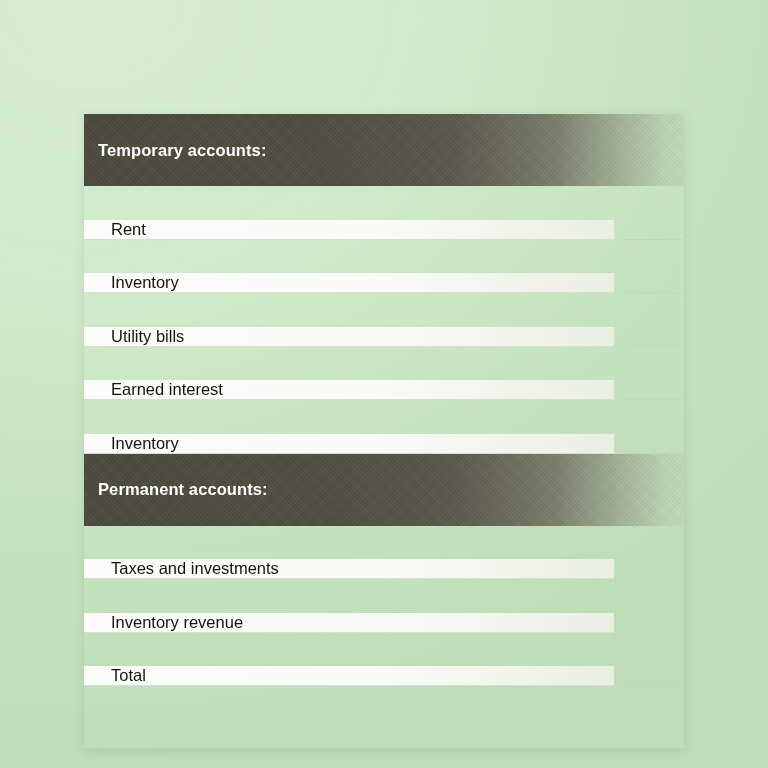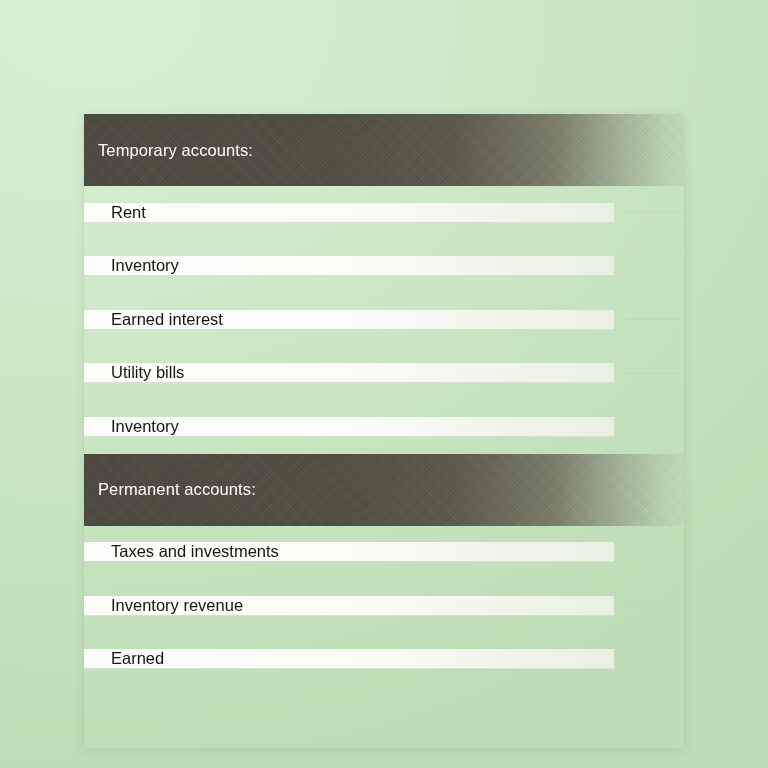--- a/index.html
+++ b/index.html
@@ -70,29 +70,29 @@
     opacity: .30;
     background-image:
       repeating-linear-gradient(45deg, rgba(255,255,255,.10) 0 1px, rgba(0,0,0,.10) 1px 3px),
       repeating-linear-gradient(-45deg, rgba(255,255,255,.07) 0 1px, rgba(0,0,0,.07) 1px 2px);
     pointer-events: none;
   }
   .section-label {
     position: relative;
     color: #ffffff;
     font-size: 16.5px;
-    font-weight: normal;
+    font-weight: bold;
     letter-spacing: .1px;
     padding-left: 14px;
   }
 
   
   .data-row {
     height: 53.5px;
-    align-items: center;
+    align-items: flex-end;
     gap: 8px;
   }
   .cell-name {
     flex: 0 0 530px;
     display: flex;
     align-items: center;
     padding-left: 27px;
     box-sizing: border-box;
     font-size: 16.5px;
     color: #14160f;
@@ -134,25 +134,25 @@
 
       <div class="row data-row">
         <div class="cell-name">Rent</div>
         <div class="cell-value"></div>
       </div>
       <div class="row data-row">
         <div class="cell-name">Inventory</div>
         <div class="cell-value"></div>
       </div>
       <div class="row data-row">
-        <div class="cell-name">Earned interest</div>
+        <div class="cell-name">Utility bills</div>
         <div class="cell-value"></div>
       </div>
       <div class="row data-row">
-        <div class="cell-name">Utility bills</div>
+        <div class="cell-name">Earned interest</div>
         <div class="cell-value"></div>
       </div>
     </div>
 
     <div class="block">
       <div class="row data-row">
         <div class="cell-name">Inventory</div>
         <div class="cell-value"></div>
       </div>
 
@@ -162,21 +162,21 @@
       </div>
       <div class="row data-row">
         <div class="cell-name">Taxes and investments</div>
         <div class="cell-value"></div>
       </div>
       <div class="row data-row">
         <div class="cell-name">Inventory revenue</div>
         <div class="cell-value"></div>
       </div>
       <div class="row data-row">
-        <div class="cell-name">Earned</div>
+        <div class="cell-name">Total</div>
         <div class="cell-value"></div>
       </div>
       <div class="row data-row total-row">
         <div class="cell-value"></div>
       </div>
     </div>
 
   </div>
 </div>
 

